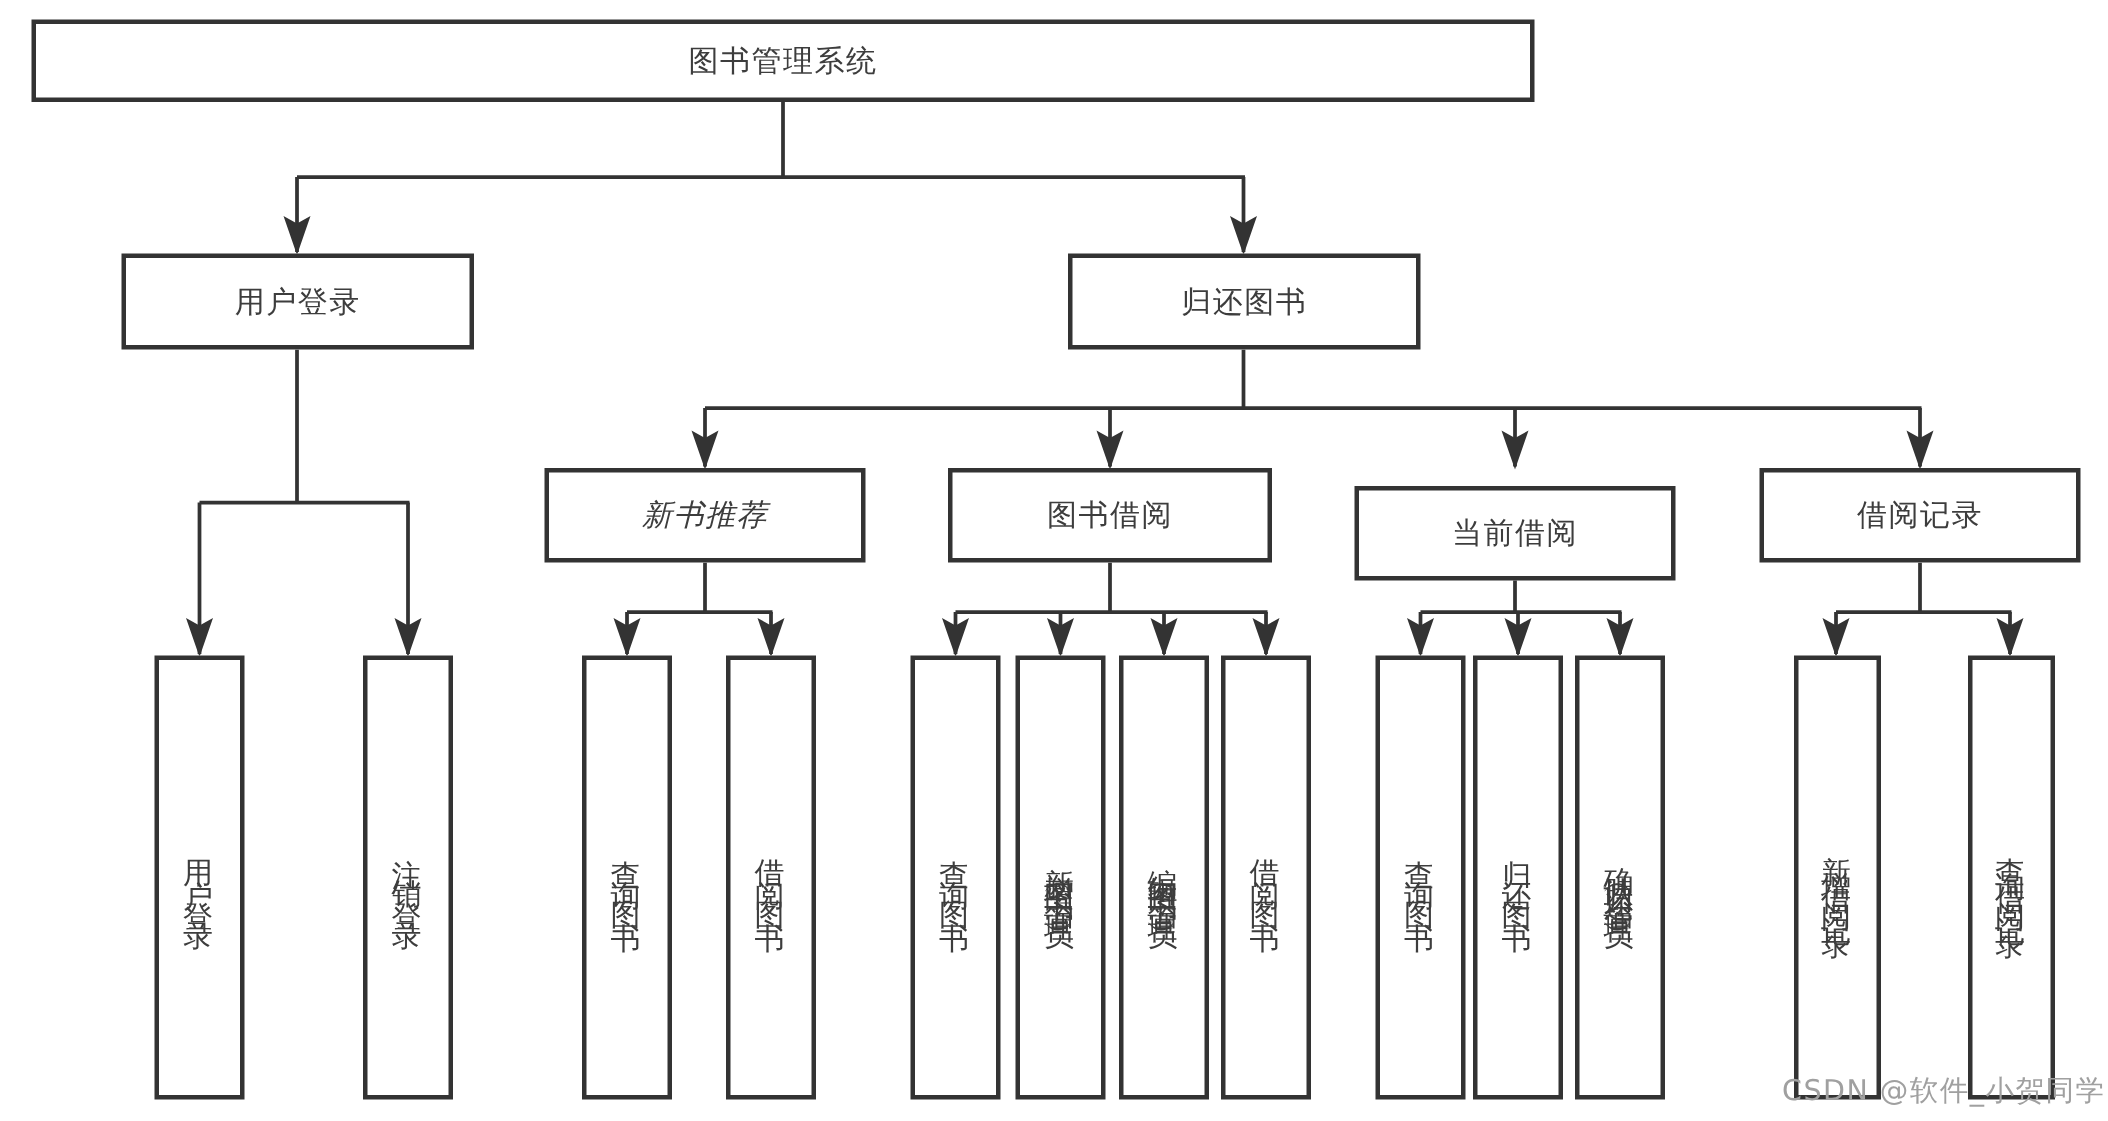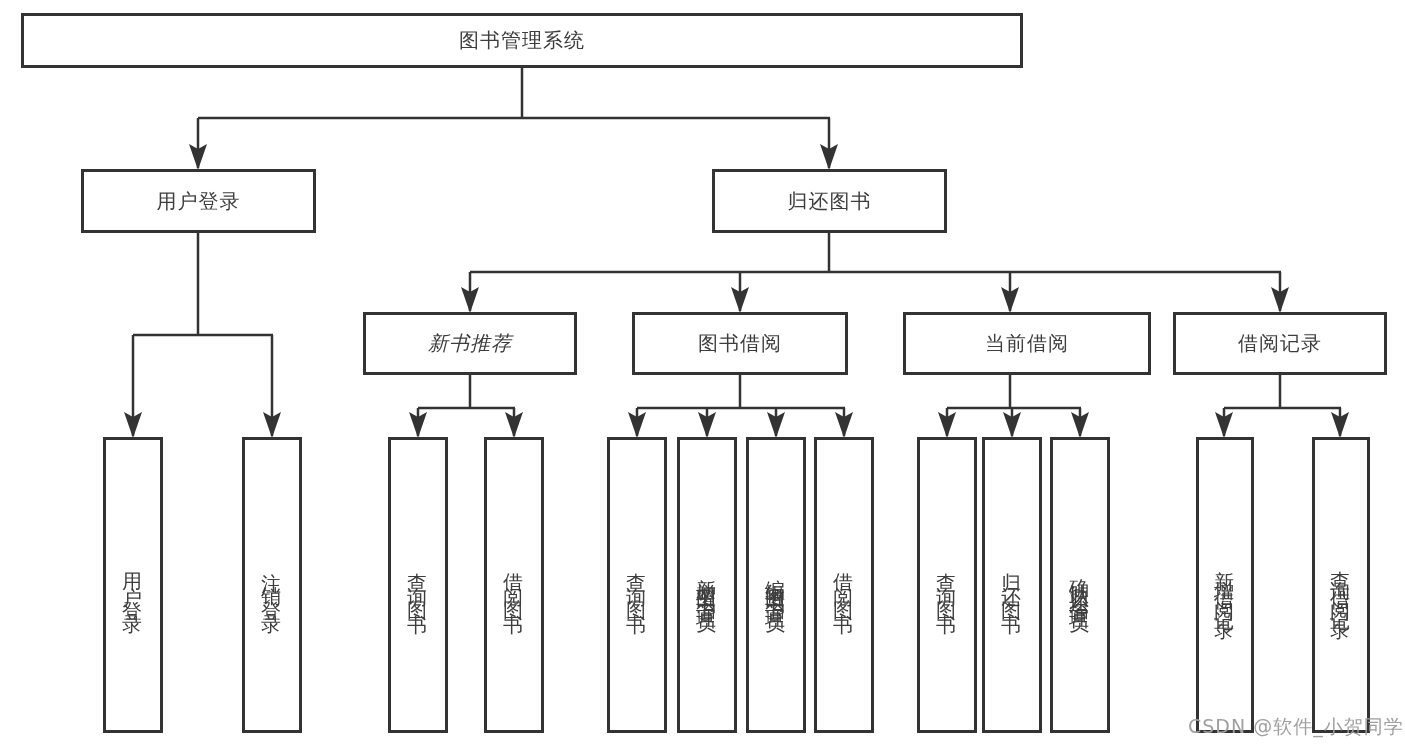--- a/index.html
+++ b/index.html
@@ -150,21 +150,21 @@
   <div class="node hbox" style="left:712px; top:169px; width:235px; height:64px;">
     <span>归还图书</span>
   </div>
 
   <div class="node hbox" style="left:363px; top:312px; width:214px; height:63px;font-style:italic;">
     <span>新书推荐</span>
   </div>
   <div class="node hbox" style="left:632px; top:312px; width:216px; height:63px;">
     <span>图书借阅</span>
   </div>
-  <div class="node hbox" style="left:903px; top:312px; width:248px; height:63px;">
+  <div class="node hbox" style="left:903px; top:324px; width:214px; height:63px;">
     <span>当前借阅</span>
   </div>
   <div class="node hbox" style="left:1173px; top:312px; width:214px; height:63px;">
     <span>借阅记录</span>
   </div>
 
   <div class="node vbox sp4" style="left:103px; top:437px; width:60px; height:296px;">
     <span>用户登录</span>
   </div>
   <div class="node vbox sp4" style="left:242px; top:437px; width:60px; height:296px;">

